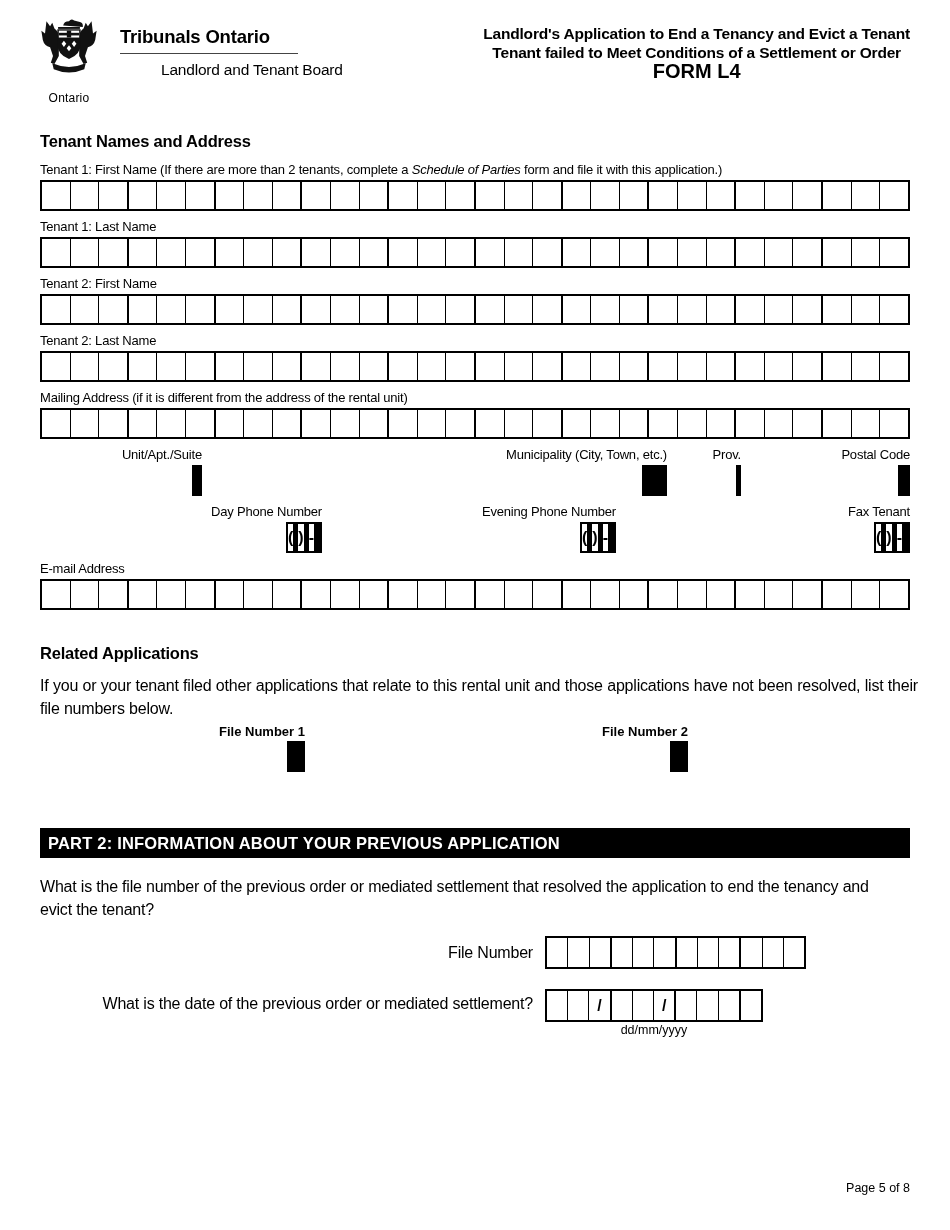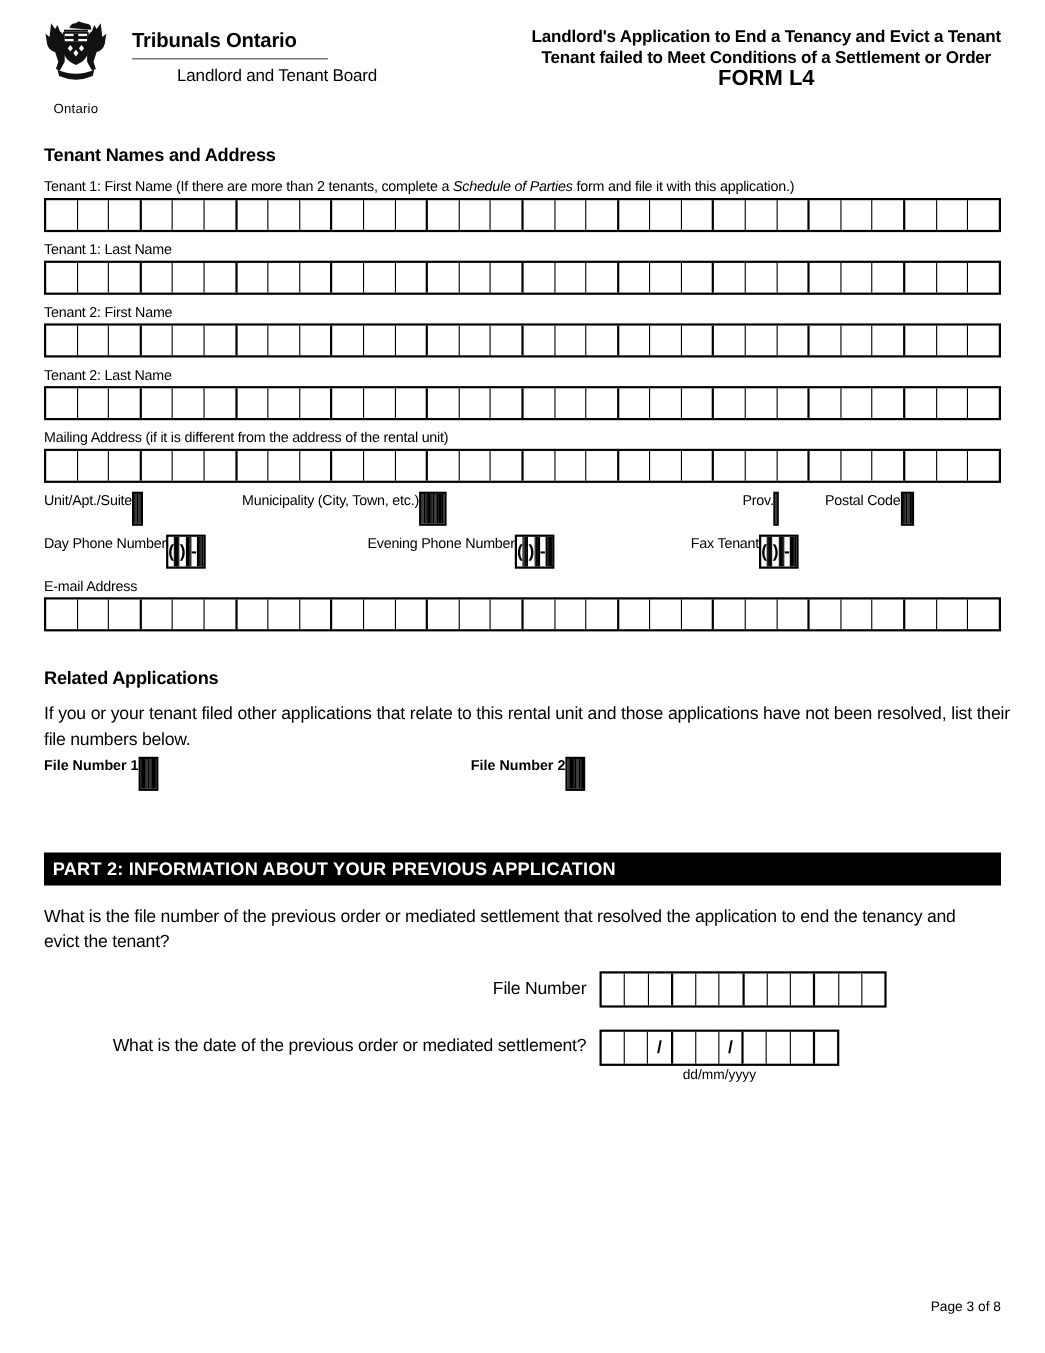--- a/index.html
+++ b/index.html
@@ -28,21 +28,21 @@
   .field-label .it { font-style:italic; }
 
   .comb { display:flex; border:2px solid #000; height:31px; background:#fff; }
   .comb .cell { flex:1 1 0; border-left:1.3px solid #000; display:flex; align-items:center; justify-content:center;
                 font-weight:bold; font-size:16px; }
   .comb .cell:first-child { border-left:none; }
   .comb .cell:nth-child(3n+4) { border-left-width:2px; }
   .comb.tall { height:33px; }
 
   .cols { display:flex; }
-  .col { display:flex; flex-direction:row; }
+  .col { display:flex; flex-direction:column;align-items:flex-end; }
 
   .w-unit { width:162px; margin-right:18px; }
   .w-muni { width:447px; margin-right:8px; }
   .w-prov { width:66px; margin-right:9px; }
   .w-postal { width:160px; }
   .w-phone { width:282px; }
   .phone-gap { margin-right:12px; }
 
   
   .related-heading { margin-top:34px; }
@@ -509,14 +509,14 @@
             <div class="cell"></div>
             <div class="cell"></div>
             <div class="cell"></div>
           </div>
         <div class="date-caption">dd/mm/yyyy</div>
       </div>
     </div>
 
   </div>
 
-  <div class="page-footer">Page 3 of 8</div>
+  <div class="page-footer">Page 5 of 8</div>
 </div>
 
 </body></html>

